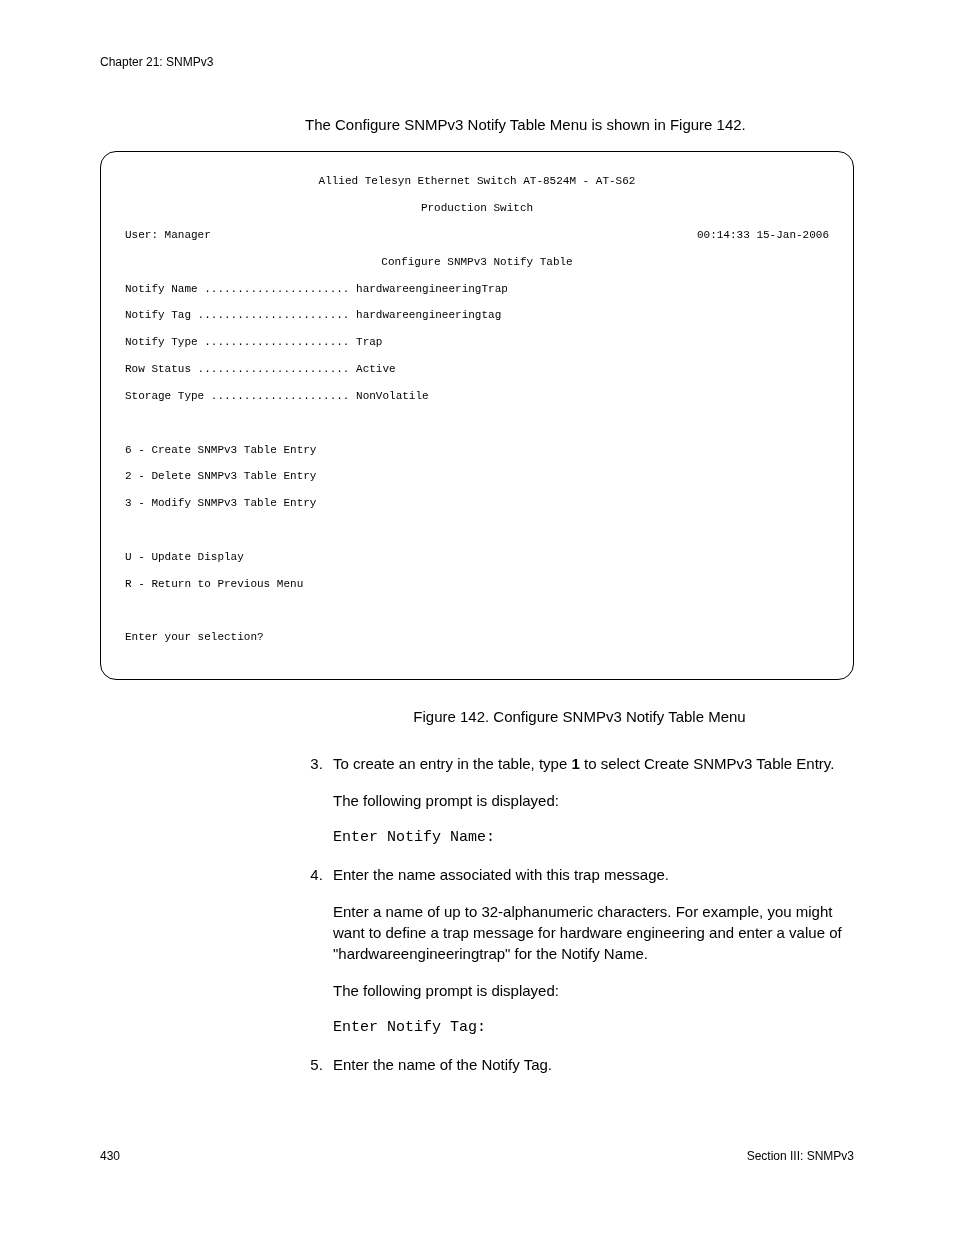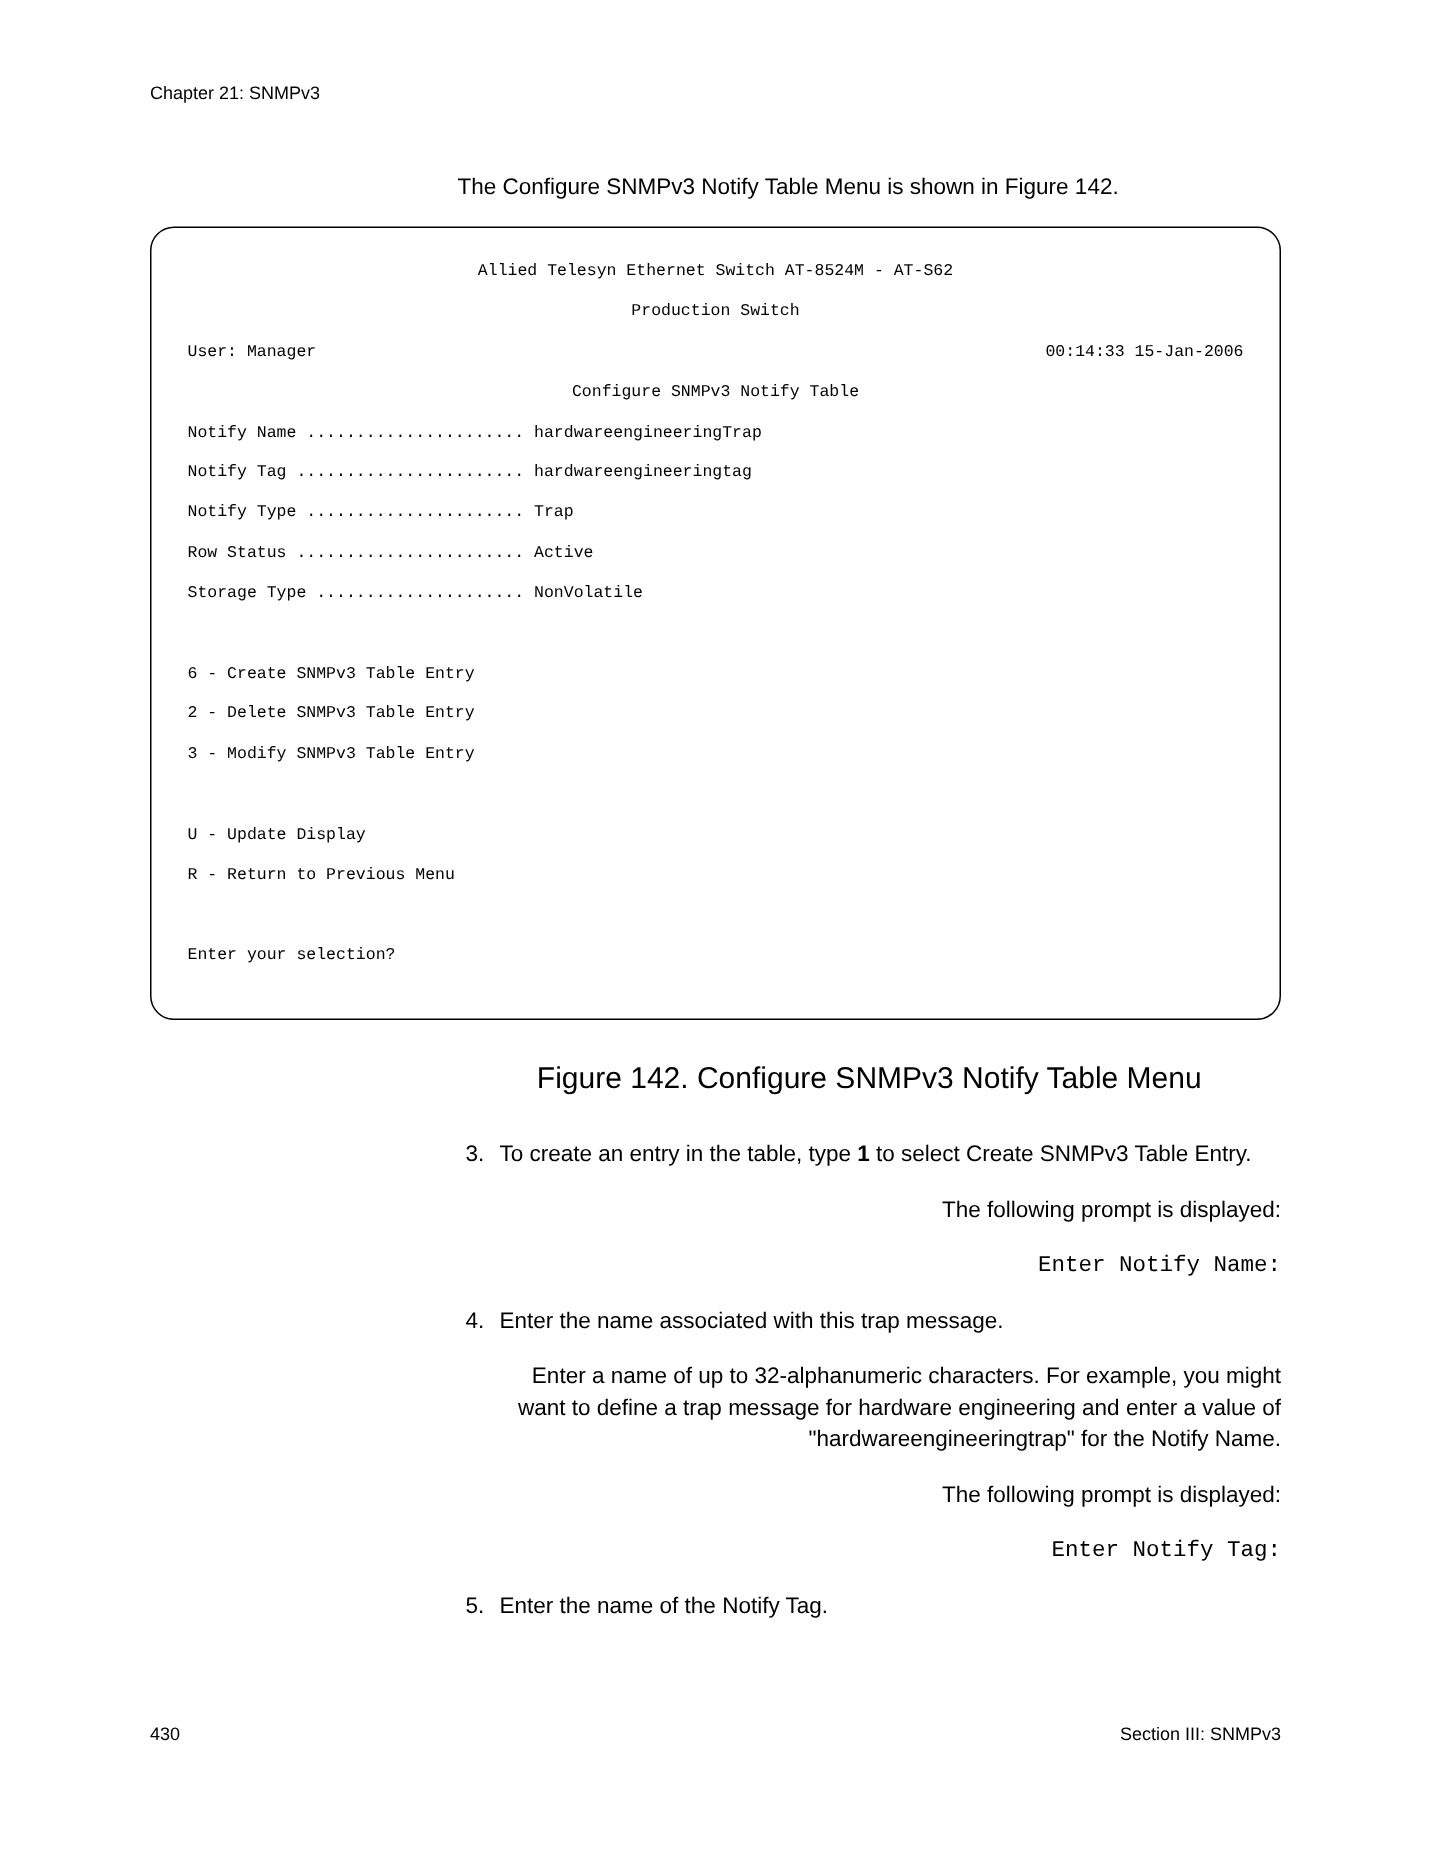--- a/index.html
+++ b/index.html
@@ -42,36 +42,35 @@
     text-align: center;
     white-space: pre-wrap;
   }
   .user-line {
     display: flex;
     justify-content: space-between;
     gap: 39px;
   }
   .caption {
     text-align: center;
-    font-size: 20px;
+    font-size: 15px;
     margin: 20px 0 28px 0;
   }
   ol.steps {
     margin: 0;
     padding-left: 22px;
   }
   ol.steps > li {
     padding-left: 6px;
     margin-bottom: 16px;
     font-size: 15px;
     line-height: 1.4;
   }
   .step-p {
     margin: 16px 0 0 0;
-    text-align: right;
   }
   .mono {
     font-family: "Courier New", Courier, monospace;
     white-space: pre;
     font-size: 15px;
   }
   .bold {
     font-weight: bold;
   }
   .footer {

